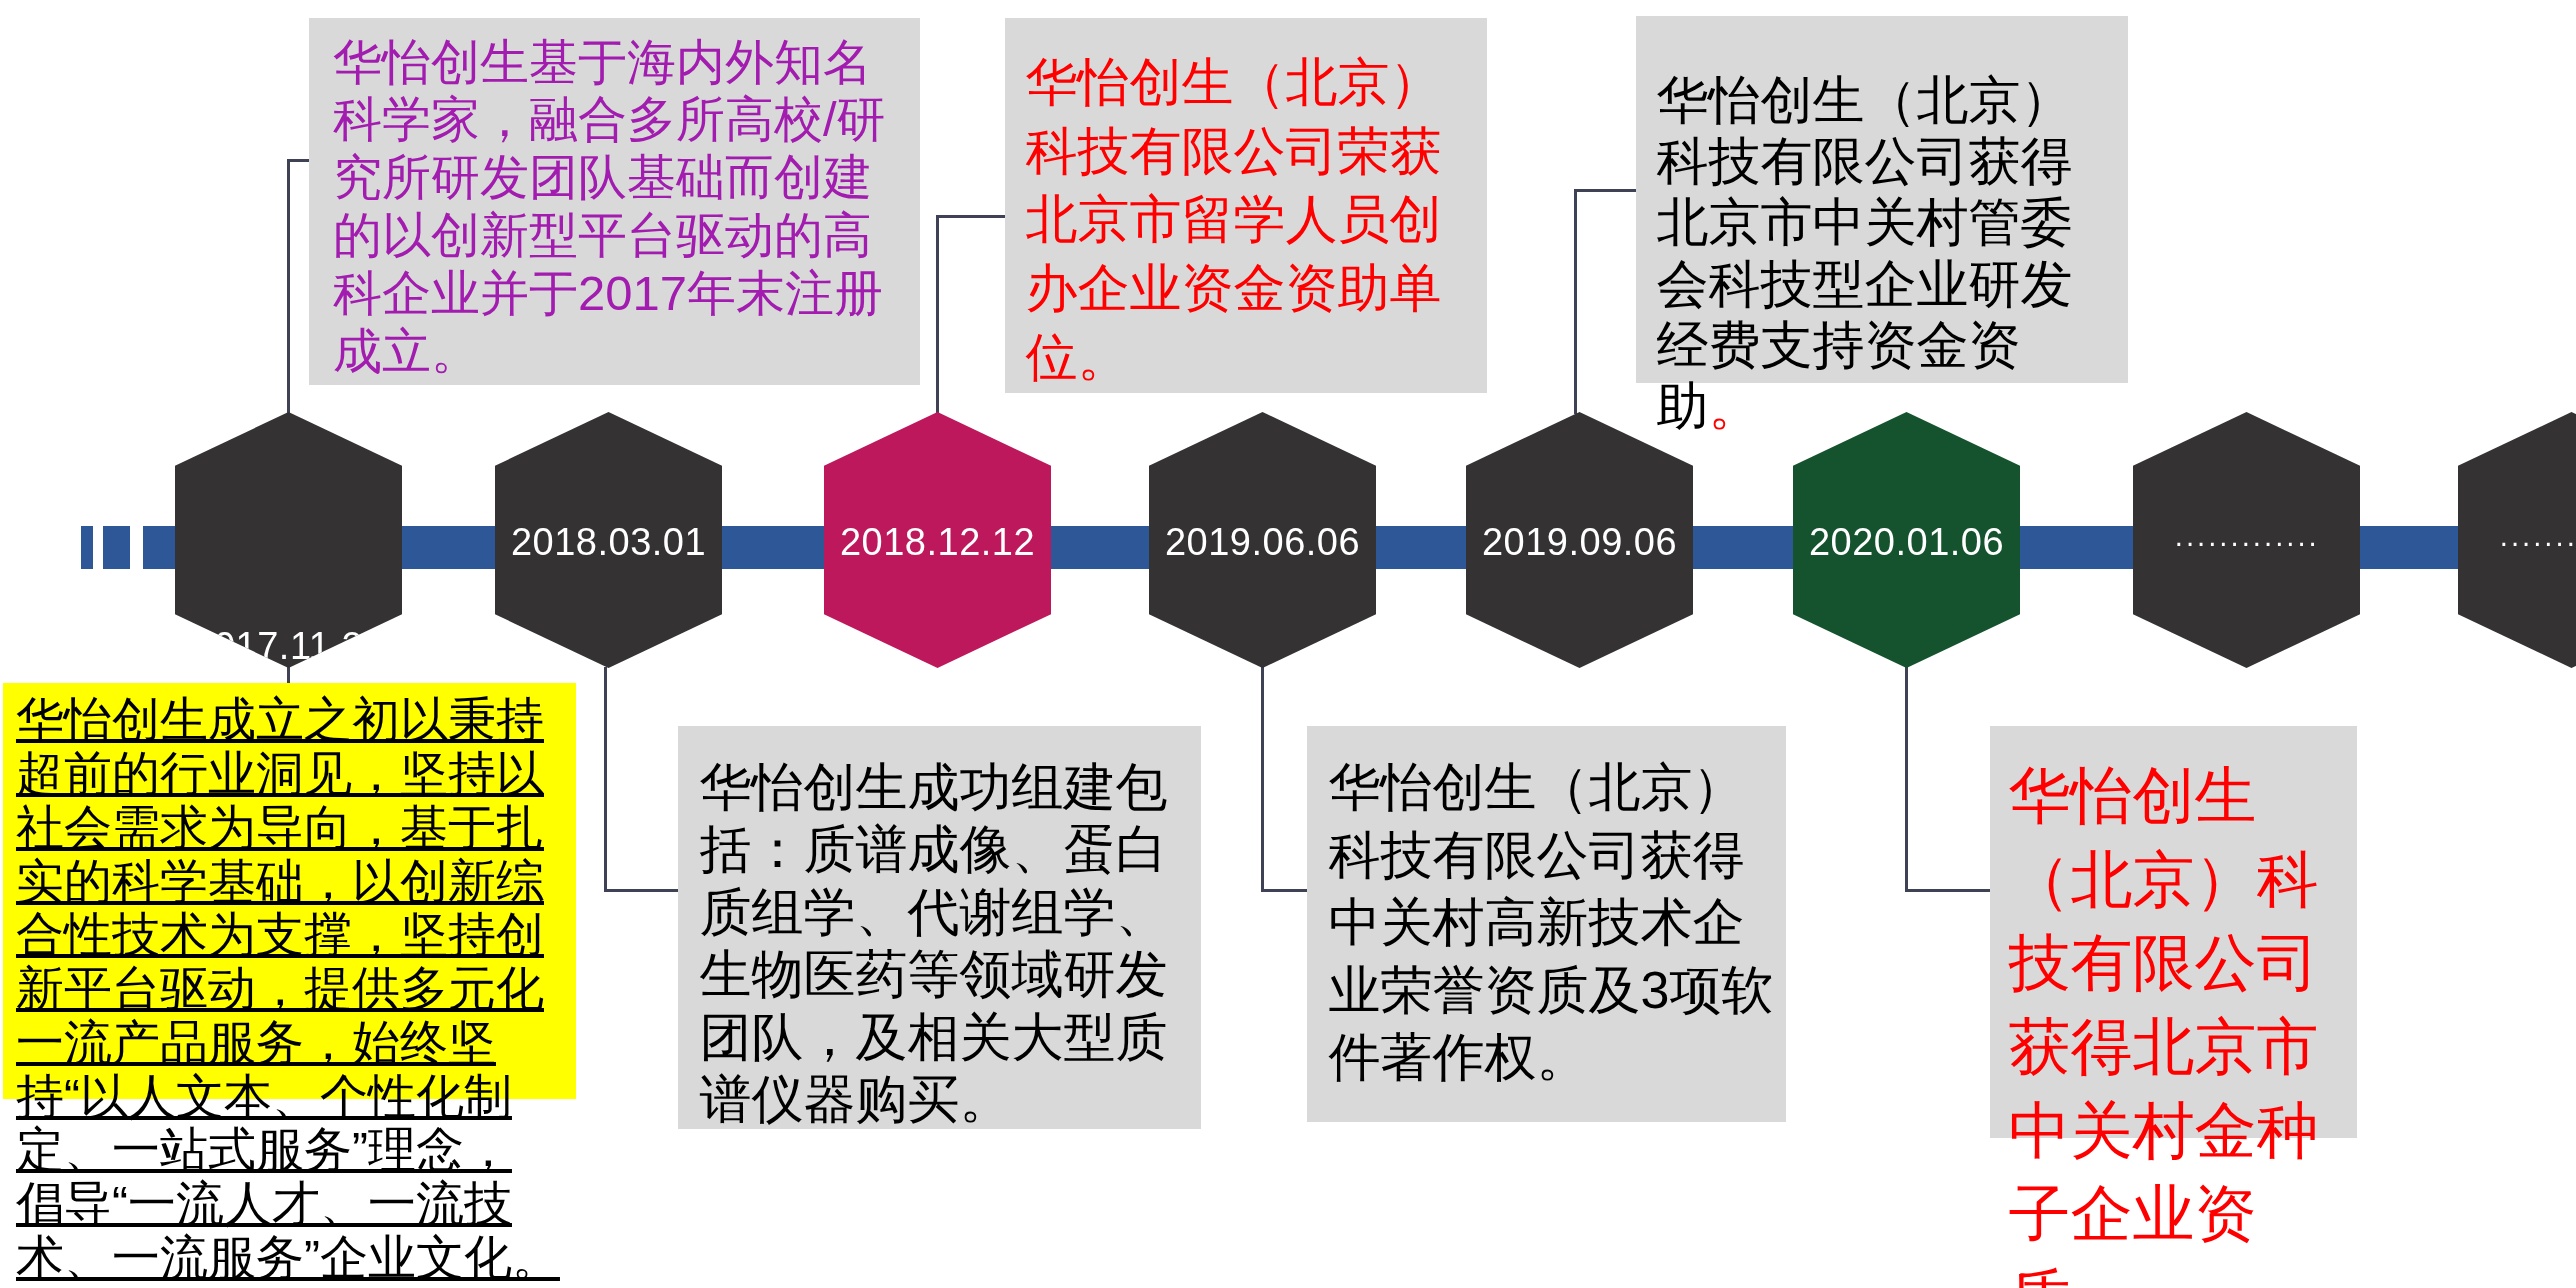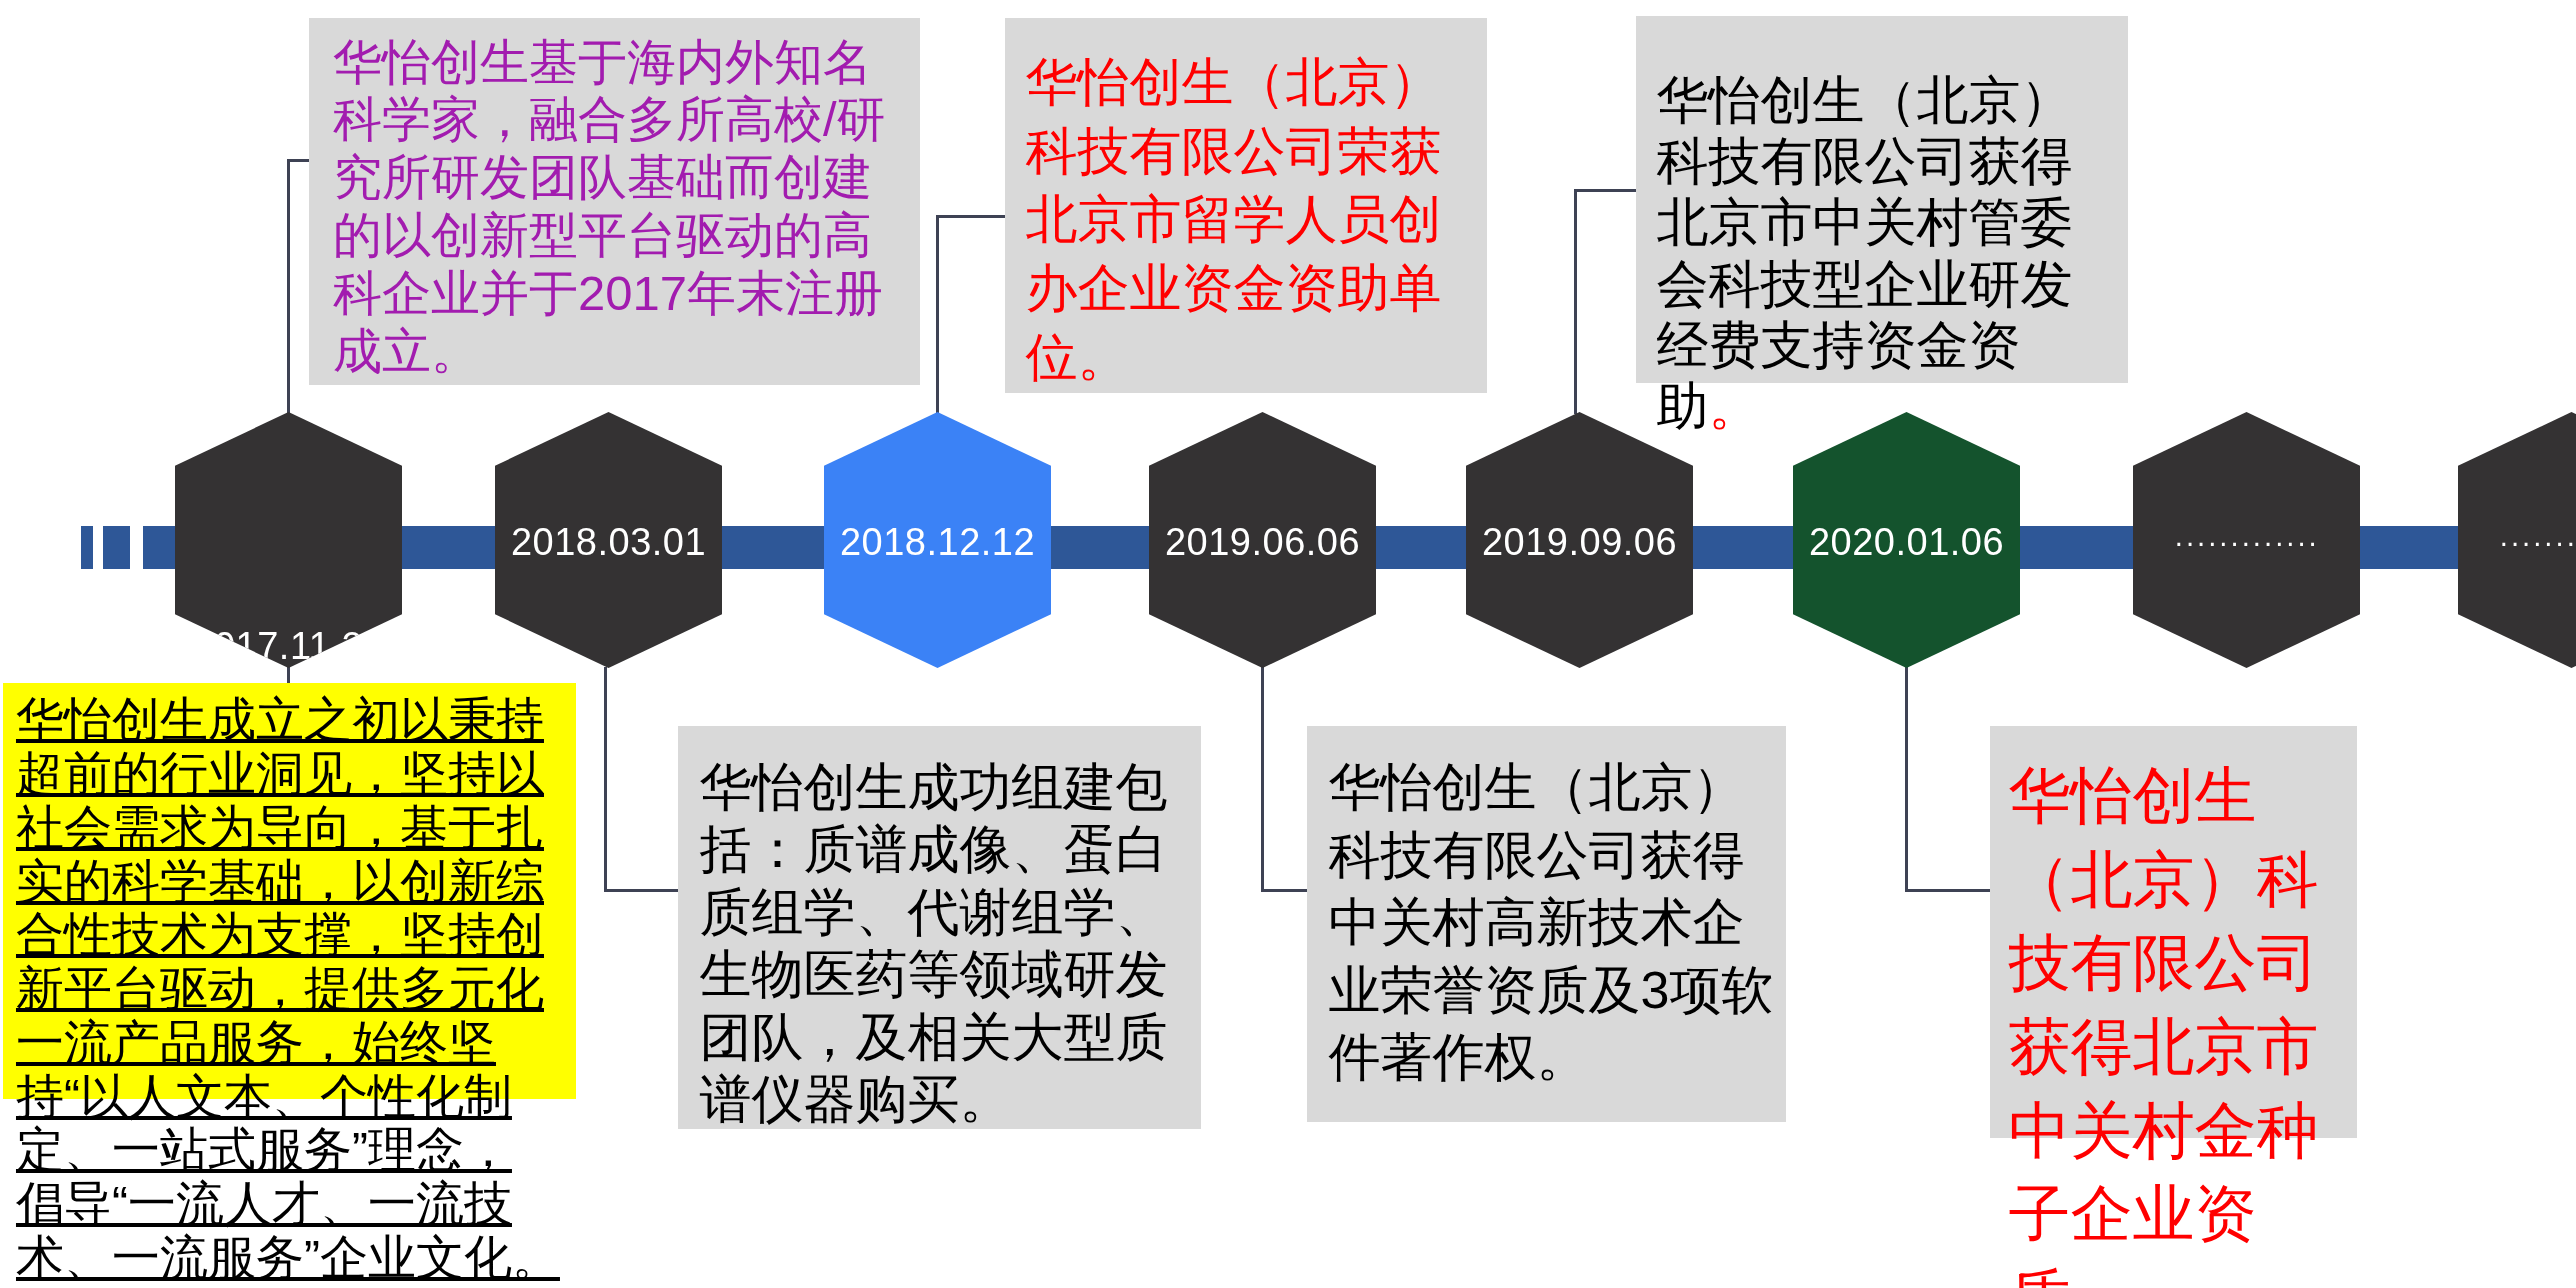--- a/index.html
+++ b/index.html
@@ -57,21 +57,21 @@
   <div class="connector c5" style="border-color: rgb(62, 66, 84);"></div>
   <div class="connector c6" style="border-color: rgb(62, 66, 84);"></div>
   <div class="connector c7" style="border-color: rgb(62, 66, 84);"></div>
 
   <div class="node n1" style="background: rgb(52, 50, 51); color: rgb(255, 255, 255);">
     <span class="date">2017.11.27</span>
   </div>
   <div class="node n2" style="background: rgb(52, 50, 51); color: rgb(255, 255, 255);">
     <span class="date">2018.03.01</span>
   </div>
-  <div class="node n3" style="background: #3b82f6; color: rgb(255, 255, 255);">
+  <div class="node n3" style="background: #be185d; color: rgb(255, 255, 255);">
     <span class="date">2018.12.12</span>
   </div>
   <div class="node n4" style="background: rgb(52, 50, 51); color: rgb(255, 255, 255);">
     <span class="date">2019.06.06</span>
   </div>
   <div class="node n5" style="background: rgb(52, 50, 51); color: rgb(255, 255, 255);">
     <span class="date">2019.09.06</span>
   </div>
   <div class="node n6" style="background: #14532d; color: rgb(255, 255, 255); text-align: center;">
     <span class="date">2020.01.06</span>

